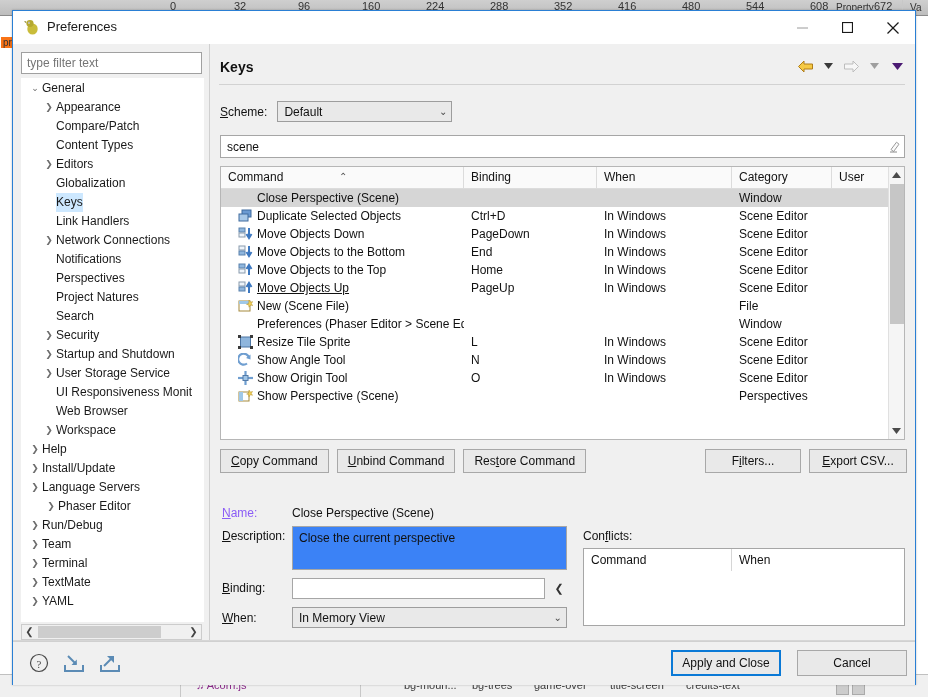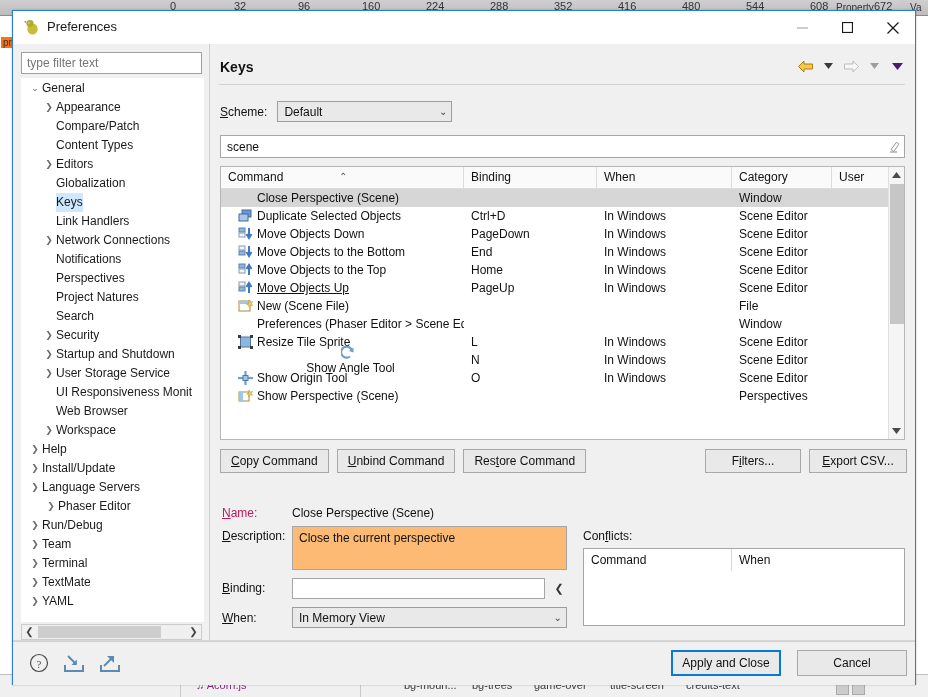--- a/index.html
+++ b/index.html
@@ -115,25 +115,25 @@
     padding:0 10px;white-space:nowrap;cursor:default;
   }
   .btn.def{border:2px solid #0a79d6;background:#e9e9e9;}
   .btn-row1{position:absolute;left:9px;top:405px;display:flex;gap:8px;}
   .btn-row1-right{position:absolute;right:8px;top:405px;display:flex;gap:8px;}
 
   .u{text-decoration:underline;}
 
   
   .details{position:absolute;left:9px;top:460px;width:685px;height:125px;}
-  .lbl-name{position:absolute;left:2px;top:2px;font-size:12px;color:#be185d;}
+  .lbl-name{position:absolute;left:2px;top:2px;font-size:12px;color:#8b5cf6;}
   .val-name{position:absolute;left:72px;top:2px;font-size:12px;color:#111;}
   .lbl-desc{position:absolute;left:2px;top:25px;font-size:12px;color:#111;}
   .desc-box{position:absolute;left:72px;top:22px;width:275px;height:44px;border:1px solid #a6a6a6;
-    background:#fdba74;box-sizing:border-box;padding:4px 6px;font-size:12px;color:#111;}
+    background:#3b82f6;box-sizing:border-box;padding:4px 6px;font-size:12px;color:#111;}
   .lbl-bind{position:absolute;left:2px;top:77px;font-size:12px;color:#111;}
   .bind-box{position:absolute;left:72px;top:74px;width:253px;height:21px;border:1px solid #a6a6a6;
     background:#fff;box-sizing:border-box;}
   .bind-btn{position:absolute;left:330px;top:74px;width:18px;height:21px;background:#f0f0f0;
     border:none;display:flex;align-items:center;justify-content:center;font-size:11px;color:#333;}
   .lbl-when{position:absolute;left:2px;top:107px;font-size:12px;color:#111;}
   .when-combo{position:absolute;left:72px;top:103px;width:275px;}
   .lbl-conf{position:absolute;left:363px;top:25px;font-size:12px;color:#111;}
   .conf-box{position:absolute;left:363px;top:44px;width:322px;height:78px;border:1px solid #a6a6a6;
     background:#fff;box-sizing:border-box;}
@@ -454,21 +454,21 @@
                   </svg>
                 </span>
                 <span>Resize Tile Sprite</span>
               </div>
               <div class="td" style="width: 133px;">L</div>
               <div class="td" style="width: 135px;">In Windows</div>
               <div class="td" style="width: 100px;">Scene Editor</div>
               <div class="td" style="width: 57px;"></div>
             </div>
             <div class="trow">
-              <div class="td cmd" style="width: 243px; flex-direction: column;">
+              <div class="td cmd" style="width: 243px;">
                 <span class="ico">
                   <svg width="15" height="14" viewBox="0 0 15 14">
                     <path d="M11 5 A5.5 5.5 0 1 0 9 10.5" fill="none" stroke="#6f9ed0" stroke-width="2.2"></path>
                     <path d="M12.5 1.5 L12.5 6.5 L8 5 Z" fill="#6f9ed0"></path>
                   </svg>
                 </span>
                 <span>Show Angle Tool</span>
               </div>
               <div class="td" style="width: 133px;">N</div>
               <div class="td" style="width: 135px;">In Windows</div>

